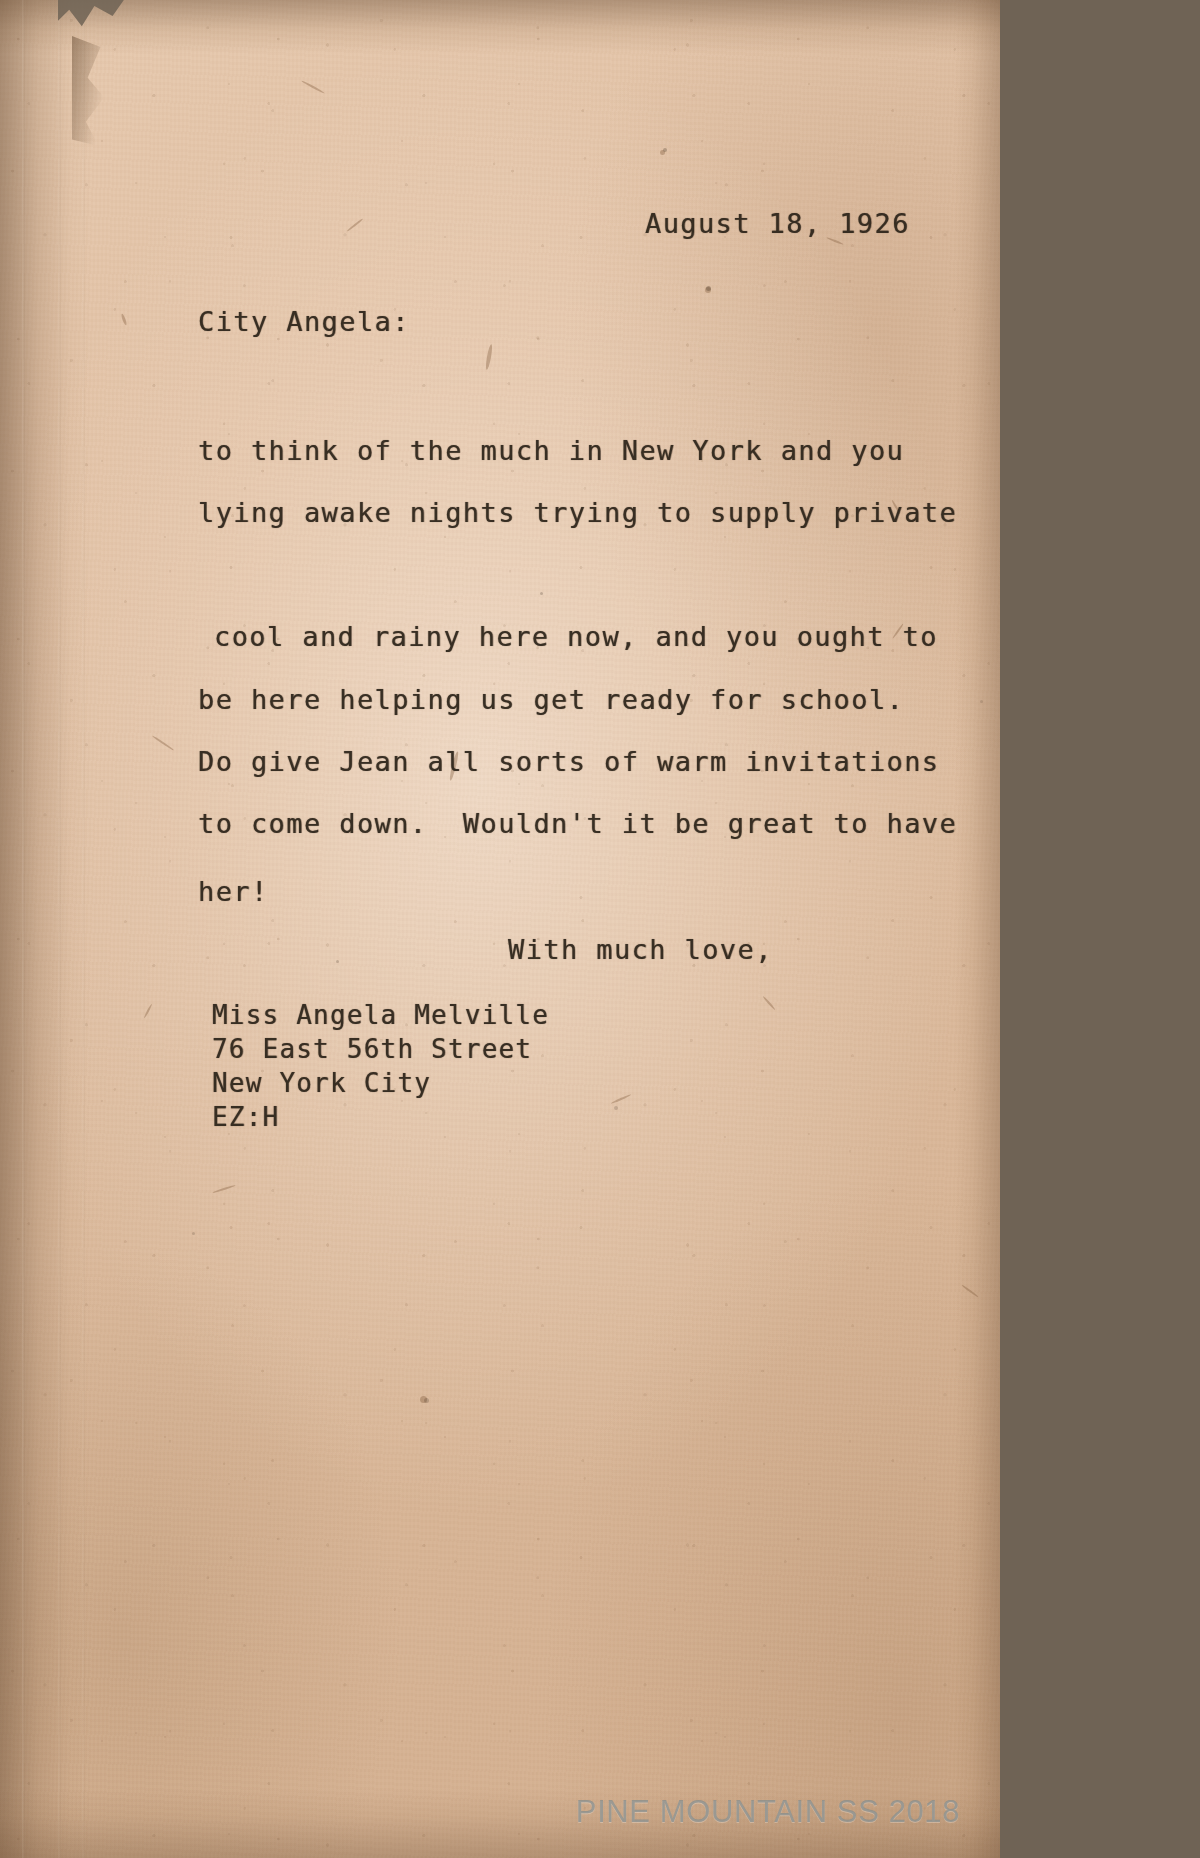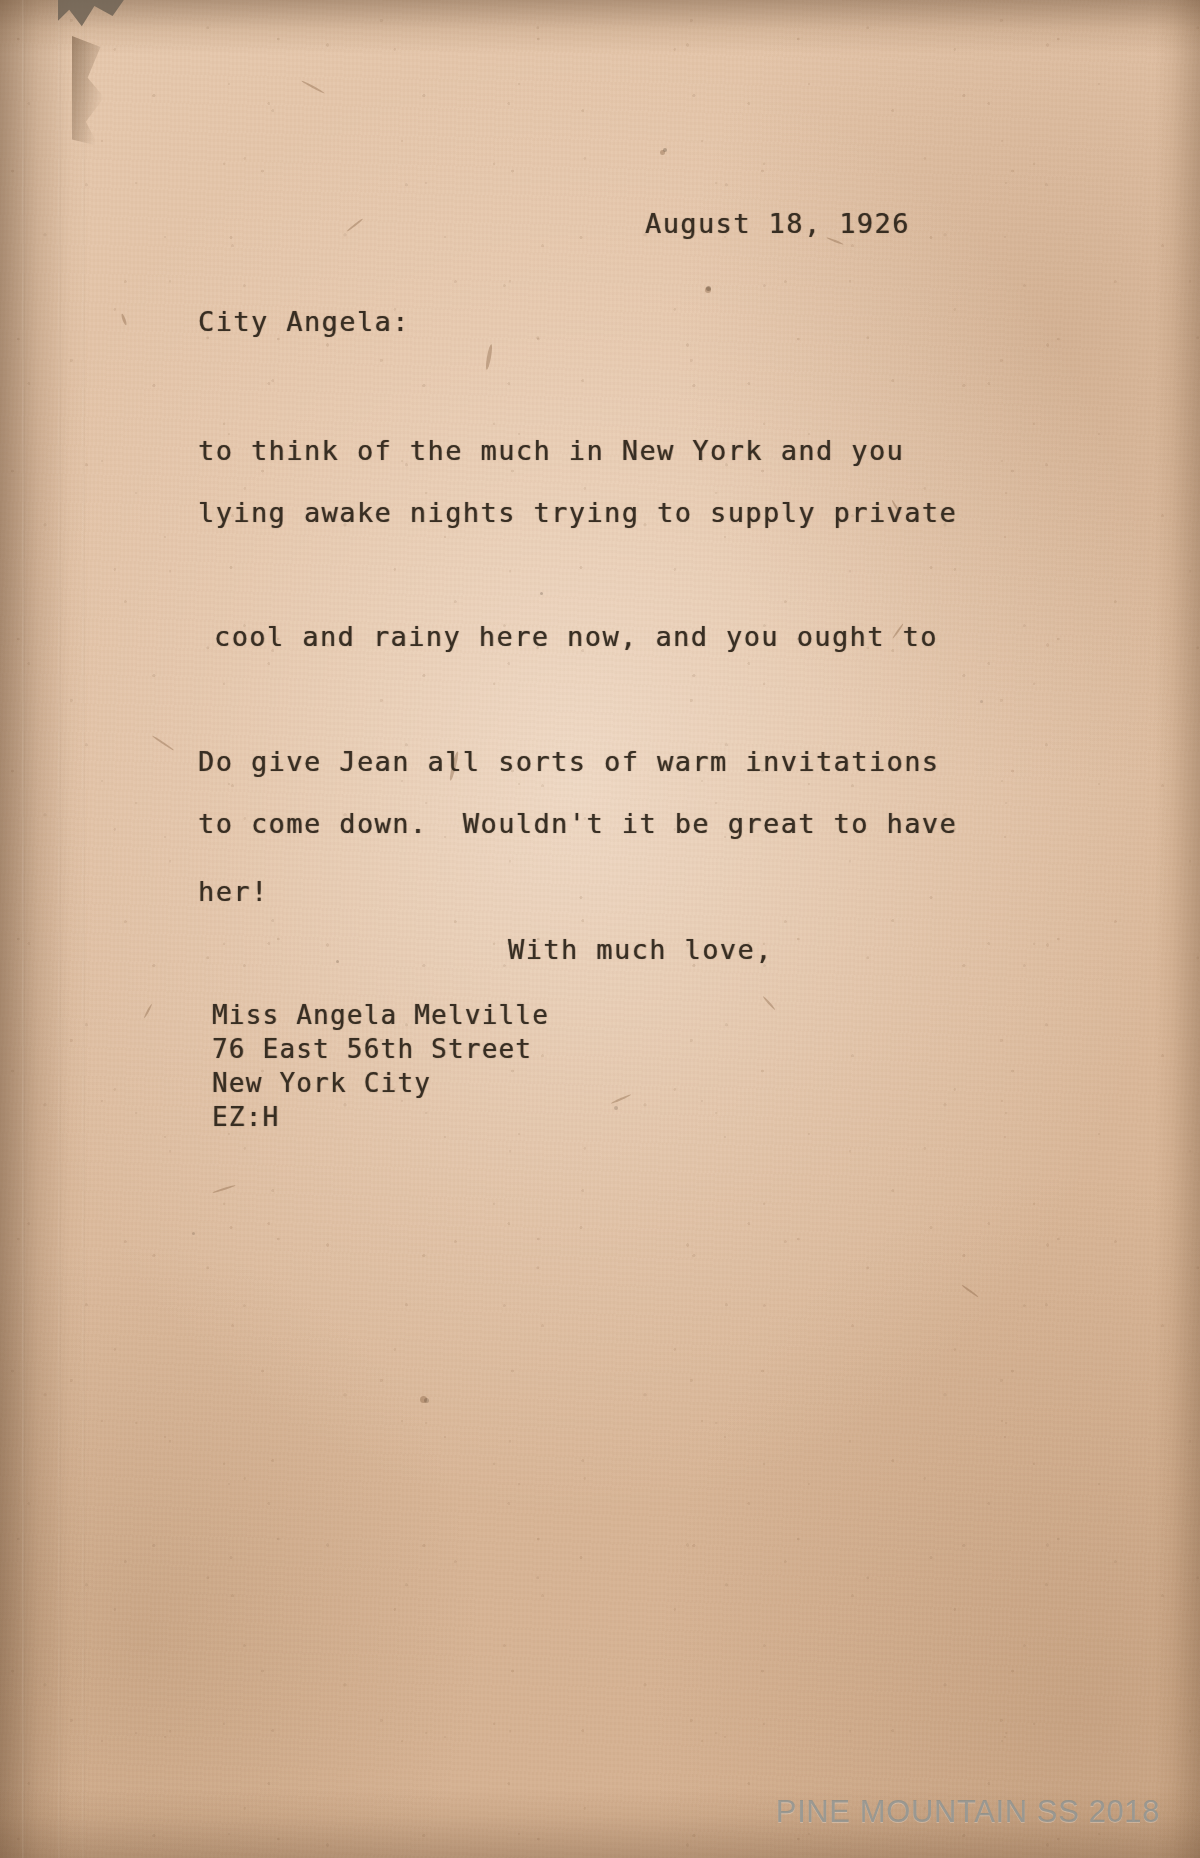--- a/index.html
+++ b/index.html
@@ -8,21 +8,21 @@
     background: #6f6355;
   }
   body {
     width: 1200px;
     height: 1858px;
     overflow: hidden;
   }
 
   #page {
     position: relative;
-    width: 1200px;
+    width: 1000px;
     height: 1858px;
     background:
       radial-gradient(ellipse 70% 55% at 48% 42%, rgba(255,244,232,0.50) 0%, rgba(255,240,225,0.18) 45%, rgba(210,175,140,0.00) 72%),
       radial-gradient(ellipse 40% 30% at 12% 88%, rgba(150,115,80,0.22) 0%, rgba(150,115,80,0.00) 70%),
       radial-gradient(ellipse 45% 35% at 88% 18%, rgba(160,120,85,0.20) 0%, rgba(160,120,85,0.00) 70%),
       radial-gradient(ellipse 50% 40% at 90% 92%, rgba(150,112,78,0.22) 0%, rgba(150,112,78,0.00) 72%),
       linear-gradient(160deg, #e6c9ae 0%, #e2c2a6 22%, #ddbc9f 48%, #d8b596 72%, #d2ae8e 100%);
     overflow: hidden;
   }
 
@@ -221,20 +221,21 @@
 
   <div id="letter">
 
     <div class="typed" id="date">August 18, 1926</div>
 
     <div class="typed" id="salutation">City Angela:</div>
 
     <div class="typed bodyline" style="top:437px;">to think of the much in New York and you</div>
     <div class="typed bodyline" style="top:499px;">lying awake nights trying to supply private</div>
     <div class="typed bodyline" style="top:623px;margin-left:16px;">cool and rainy here now, and you ought to</div>
+    <div class="typed bodyline" style="top:686px;">be here helping us get ready for school.</div>
     <div class="typed bodyline" style="top:748px;">Do give Jean all sorts of warm invitations</div>
     <div class="typed bodyline" style="top:810px;">to come down.  Wouldn't it be great to have</div>
     <div class="typed bodyline" style="top:878px;">her!</div>
 
     <div class="typed closing" style="top:936px;">With much love,</div>
 
     <div id="addr-block">
       <div class="typed">Miss Angela Melville</div>
       <div class="typed">76 East 56th Street</div>
       <div class="typed">New York City</div>

